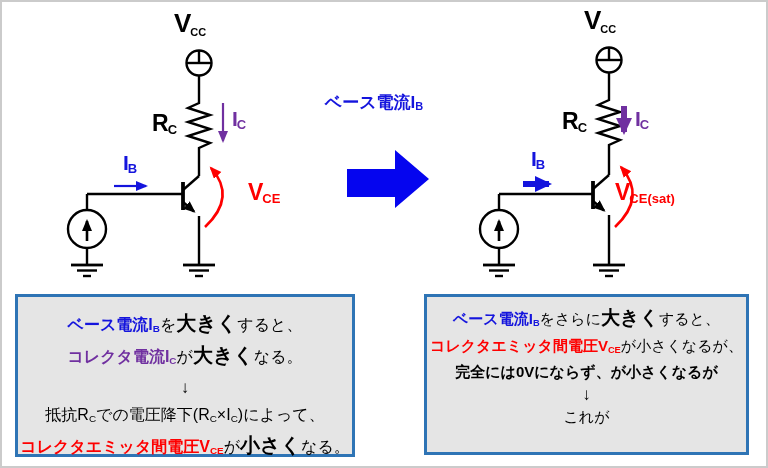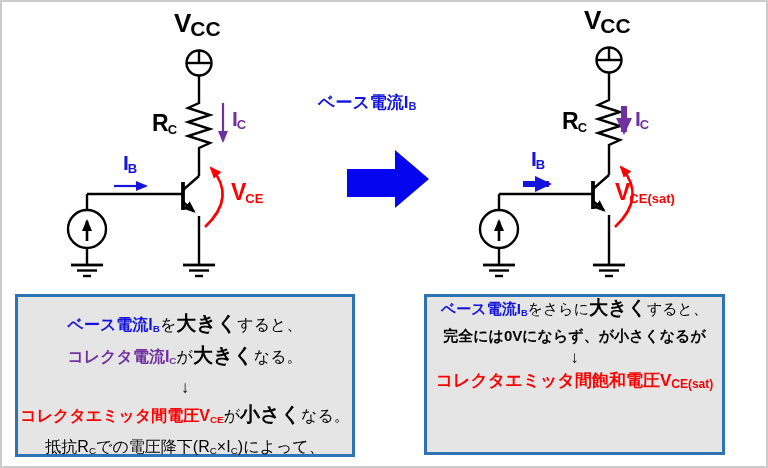--- a/index.html
+++ b/index.html
@@ -7,44 +7,44 @@
   body { font-family:"Liberation Sans","DejaVu Sans",sans-serif; }
   .canvas {
     position:relative; width:768px; height:468px; background:#ffffff;
     border:2px solid #cbcbcb; overflow:hidden;
   }
   .csvg { position:absolute; left:0; top:0; }
 
   
   .lbl { position:absolute; white-space:nowrap; font-weight:bold; color:#000; line-height:1; }
   .lbl .main { font-size:26px; letter-spacing:-1px; }
-  .lbl .sub  { font-size:21px; vertical-align:-4px; letter-spacing:0; }
+  .lbl .sub  { font-size:11px; vertical-align:-4px; letter-spacing:0; }
   .lbl.sz22 .main { font-size:23px; } .lbl.sz22 .sub { font-size:13px; vertical-align:-3px; }
   .lbl.sz20 .main { font-size:21px; } .lbl.sz20 .sub { font-size:13px; vertical-align:-3px; }
   .c-blue   { color:#1414dd; }
   .c-purple { color:#7030a0; }
   .c-red    { color:#fe0000; }
 
   
-  .transition { position:absolute; left:316px; top:90px; width:180px; text-align:left; }
+  .transition { position:absolute; left:282px; top:90px; width:180px; text-align:center; }
   .transition .t1 { font-size:17px; font-weight:bold; color:#1414dd; line-height:22px; }
   .transition .t1 .sub { font-size:11px; vertical-align:-2px; }
   .transition .t2 { font-size:15px; color:#000; line-height:26px; }
   .transition .t2 .big { font-size:21px; font-weight:bold; }
 
   
   .xbox {
     position:absolute; top:292px; background:#e5e5e5; border:3px solid #2e74b5;
     text-align:center; color:#000;
   }
   .xbox .ln { white-space:nowrap; }
   .box-left  { left:13px;  width:340px; height:163px; font-size:16px; padding-top:13px; }
   .box-left  .ln { line-height:27px; }
   .box-left  .big { font-size:20px; font-weight:bold; }
-  .box-right { left:422px; width:301px; height:161px; font-size:15px; }
+  .box-right { left:422px; width:325px; height:161px; font-size:15px; padding-top:10px; }
   .box-right .ln { line-height:22.5px; }
   .box-right .big { font-size:19px; font-weight:bold; }
   .xbox .b { font-weight:bold; }
   .xbox .sub { font-size:62%; vertical-align:-2px; font-weight:bold; }
   .box-right .final { font-size:17px; }
   .box-right .final .sub { font-size:12px; }
   .darr { font-size:17px; font-weight:bold; }
 </style>
 </head>
 <body>
@@ -162,21 +162,21 @@
   </div>
   <div class="lbl sz22" style="left:150px; top:110px;">
     <span class="main">R</span><span class="sub">C</span>
   </div>
   <div class="lbl sz20 c-purple" style="left:230px; top:106px;">
     <span class="main">I</span><span class="sub">C</span>
   </div>
   <div class="lbl sz20 c-blue" style="left:121px; top:150px;">
     <span class="main">I</span><span class="sub">B</span>
   </div>
-  <div class="lbl sz22 c-red" style="left:229px; top:179px;">
+  <div class="lbl sz22 c-red" style="left:246px; top:179px;">
     <span class="main">V</span><span class="sub">CE</span>
   </div>
 
   <div class="lbl" style="left:582px; top:5px;">
     <span class="main">V</span><span class="sub">CC</span>
   </div>
   <div class="lbl sz22" style="left:560px; top:108px;">
     <span class="main">R</span><span class="sub">C</span>
   </div>
   <div class="lbl sz20 c-purple" style="left:633px; top:106px;">
@@ -199,35 +199,38 @@
     <div class="ln">
       <span class="b c-blue">ベース電流I</span><span class="sub c-blue">B</span><span>を</span><span class="big">大きく</span><span>すると、</span>
     </div>
     <div class="ln">
       <span class="b c-purple">コレクタ電流I</span><span class="sub c-purple">C</span><span>が</span><span class="big">大きく</span><span>なる。</span>
     </div>
     <div class="ln darr">
       <span>↓</span>
     </div>
     <div class="ln">
+      <span>抵抗R</span><span class="sub" style="font-weight:normal">C</span><span>での電圧降下(R</span><span class="sub" style="font-weight:normal">C</span><span>×I</span><span class="sub" style="font-weight:normal">C</span><span>)によって、</span>
+    </div>
+    <div class="ln">
       <span class="b c-red">コレクタエミッタ間電圧V</span><span class="sub c-red">CE</span><span>が</span><span class="big">小さく</span><span>なる。</span>
     </div>
-    <div class="ln">
-      <span>抵抗R</span><span class="sub" style="font-weight:normal">C</span><span>での電圧降下(R</span><span class="sub" style="font-weight:normal">C</span><span>×I</span><span class="sub" style="font-weight:normal">C</span><span>)によって、</span>
-    </div>
   </div>
 
   <div class="xbox box-right">
     <div class="ln">
       <span class="b c-blue">ベース電流I</span><span class="sub c-blue">B</span><span>をさらに</span><span class="big">大きく</span><span>すると、</span>
+    </div>
+    <div class="ln">
+      <span class="b c-red">コレクタエミッタ間電圧V</span><span class="sub c-red">CE</span><span>が小さくなるが、</span>
     </div>
     <div class="ln b">
       <span>完全には0Vにならず、が小さくなるが</span>
     </div>
     <div class="ln darr">
       <span>↓</span>
     </div>
-    <div class="ln final">
-      <span class="b c-red">コレクタエミッタ間飽和電圧V</span><span class="sub c-red">CE(sat)</span>
+    <div class="ln">
+      <span>これが</span>
     </div>
   </div>
 
 </div>
 
 </body></html>

